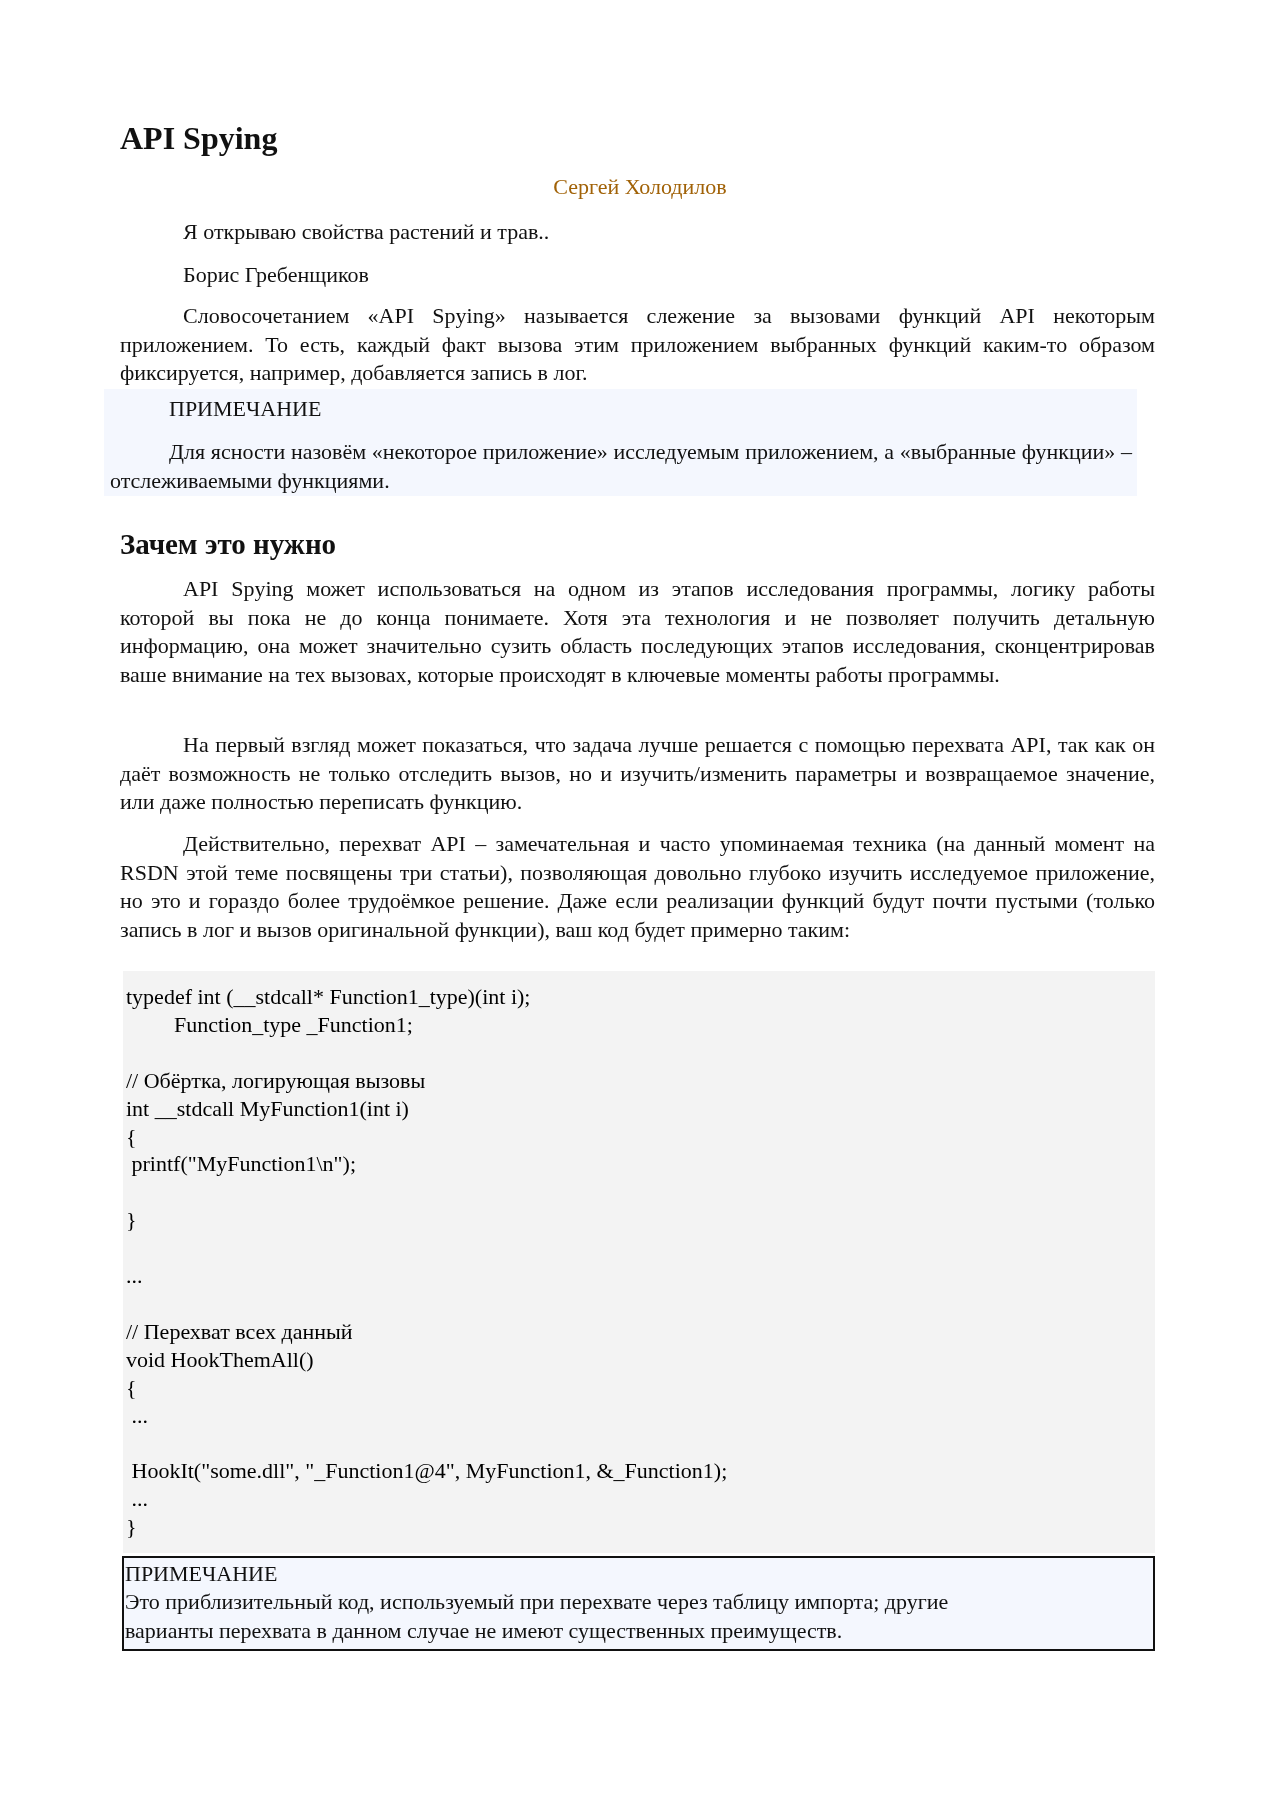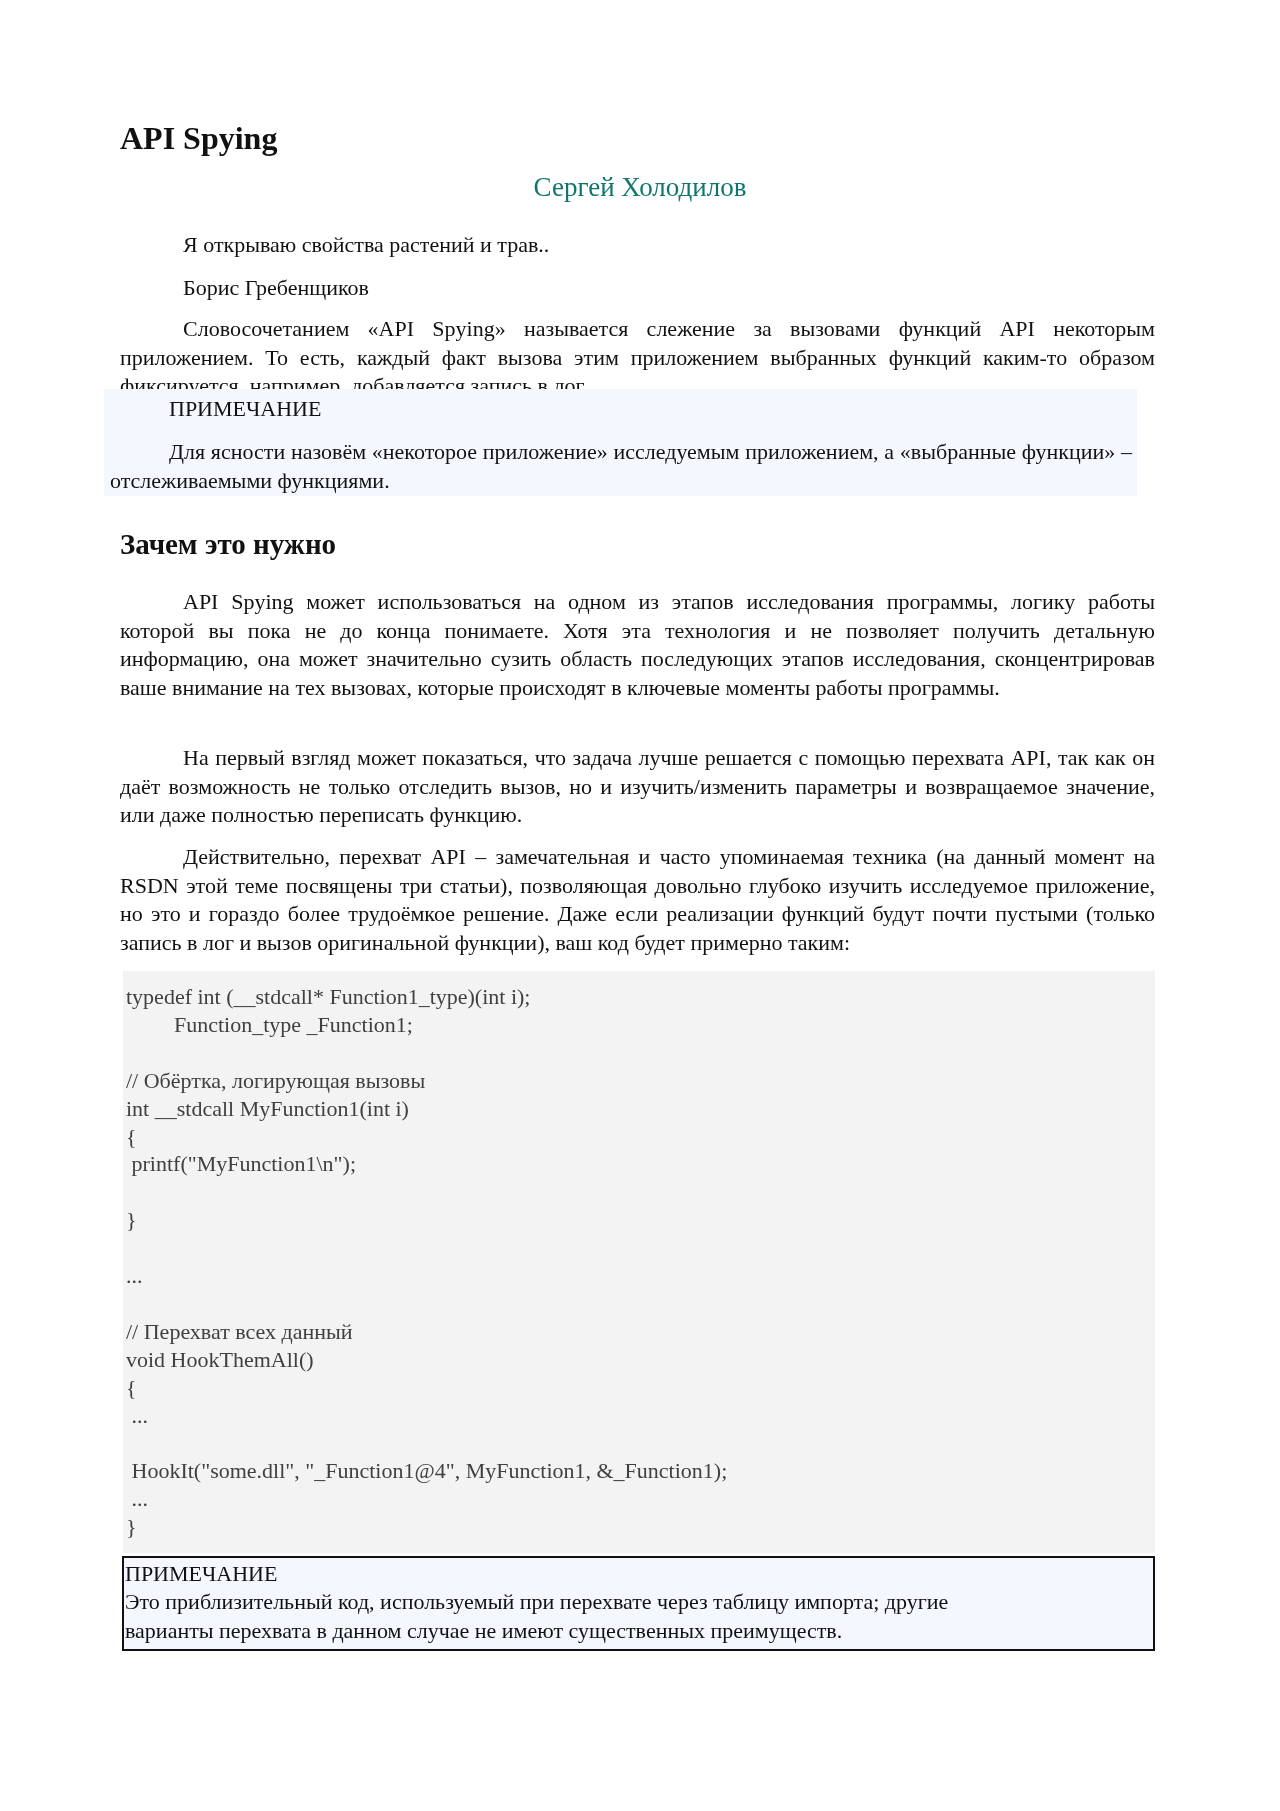--- a/index.html
+++ b/index.html
@@ -30,32 +30,32 @@
       font-weight: bold;
       font-size: 32px;
       line-height: 40px;
     }
     .author {
       position: absolute;
       left: 0;
       top: 170px;
       width: 1040px;
       text-align: center;
-      font-size: 27px;
+      font-size: 22px;
       line-height: 34px;
-      color: #0f766e;
+      color: #a16207;
     }
     .p {
       font-size: 22px;
       line-height: 28.5px;
       text-align: justify;
       text-indent: 63px;
       margin: 0;
     }
-    .abs { position: absolute; margin-top: 13px; }
+    .abs { position: absolute; }
     .epigraph1 { top: 218px; left: 0; width: 1035px; }
     .epigraph2 { top: 261px; left: 0; width: 1035px; }
     .intro { top: 302px; left: 0; width: 1035px; }
 
     .note1 {
       position: absolute;
       left: -16px;
       top: 389px;
       width: 1033px;
       height: 107px;
@@ -95,21 +95,21 @@
       width: 1032px;
       height: 582px;
       background: #f3f3f3;
     }
     .code .line {
       position: absolute;
       left: 3px;
       font-size: 22px;
       line-height: 28px;
       white-space: pre;
-      color: #404040;
+      color: #000000;
     }
 
     .note2 {
       position: absolute;
       left: 2px;
       top: 1556px;
       width: 1029px;
       height: 91px;
       background: #f4f7fe;
       border: 2px solid #111;

